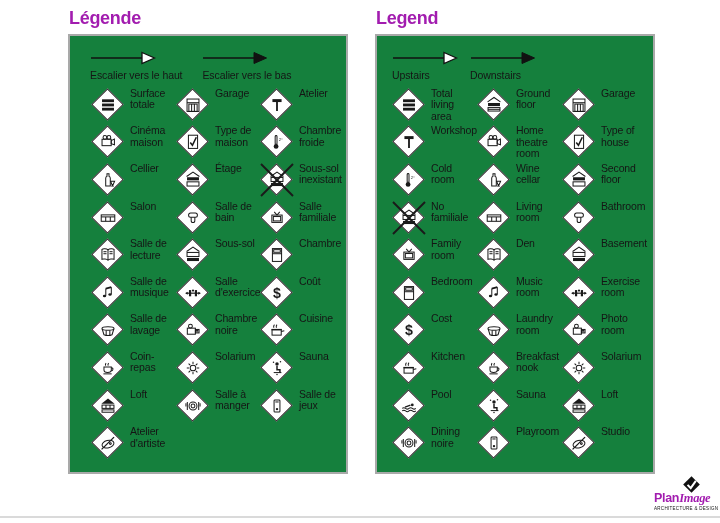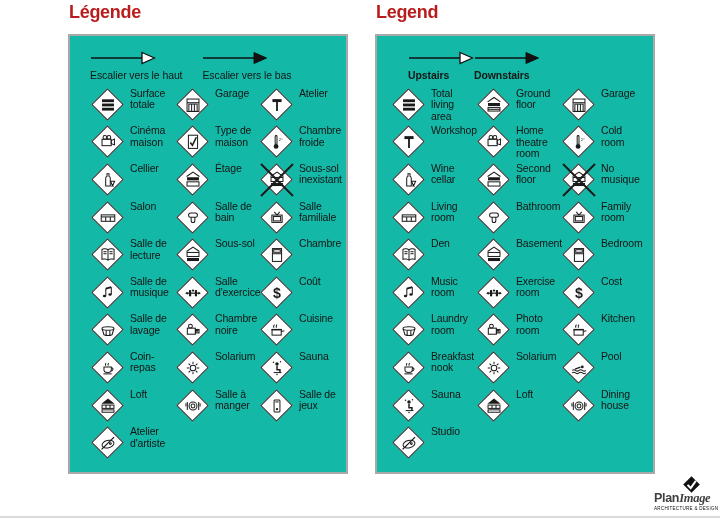--- a/index.html
+++ b/index.html
@@ -3,39 +3,39 @@
 <meta charset="utf-8">
 <style>
   html,body{margin:0;padding:0;}
   body{
     width:720px;height:523px;position:relative;background:#ffffff;
     font-family:"Liberation Sans",sans-serif;color:#1a1a1a;overflow:hidden;
   }
   .panel{position:absolute;top:2px;width:282px;}
   .panel-fr{left:68px;}
   .panel-en{left:375px;}
-  .panel-title{font-size:18px;font-weight:bold;letter-spacing:-0.3px;color:#b91c1c;margin:0 0 0 1px;}
-  .box{position:absolute;top:32px;left:0;width:280px;height:440px;border:2px solid #a9a9a9;background:#14b8a6;box-sizing:border-box;}
+  .panel-title{font-size:18px;font-weight:bold;letter-spacing:-0.3px;color:#a21caf;margin:6px 0 0 1px;}
+  .box{position:absolute;top:32px;left:0;width:280px;height:440px;border:2px solid #a9a9a9;background:#15803d;box-sizing:border-box;}
   .stairs{position:absolute;top:14px;left:20px;display:flex;gap:20px;}
-  .panel-en .stairs{left:31px;gap:0;font-weight:bold;}
+  .panel-en .stairs{left:15px;gap:12px;}
   .stair{display:flex;flex-direction:column;gap:3px;}
   .arrow{display:block;}
   .stair-lbl{font-size:10.5px;letter-spacing:-0.1px;white-space:pre;color:#151515;}
   .grid{position:absolute;top:50px;left:21px;right:2px;display:grid;grid-template-columns:85px 84px auto;grid-auto-rows:37.6px;align-items:center;}
   .panel-en .grid{left:15px;grid-template-columns:85px 85px auto;}
   .cell{display:flex;align-items:flex-start;gap:5px;}
   .dicon{position:relative;width:34px;height:34px;flex:0 0 34px;}
   .dia{position:absolute;left:5px;top:5px;width:23px;height:23px;border:1.2px solid #2b2b2b;background:#fff;transform:rotate(45deg);box-sizing:border-box;}
   .gly{position:absolute;left:6px;top:6px;width:22px;height:22px;}
   .gly svg{display:block;}
   .xov{position:absolute;left:-3px;top:-3px;width:40px;height:40px;}
   .lbl{font-size:10.5px;line-height:11.5px;letter-spacing:-0.15px;white-space:pre;color:#151515;}
   .logo{position:absolute;left:654px;top:475px;width:64px;}
   .logo-mark{display:block;margin-left:28px;}
-  .logo-text{font-size:12.5px;font-weight:bold;letter-spacing:-0.3px;margin-top:-3px;color:#404040;}
+  .logo-text{font-size:12.5px;font-weight:bold;letter-spacing:-0.3px;margin-top:-3px;color:#a21caf;}
   .logo-text .li{font-style:italic;font-family:"Liberation Serif",serif;}
   .logo-tag{font-size:4.5px;letter-spacing:0.3px;color:#111;margin-top:0px;white-space:nowrap;}
   .bottom-rule{position:absolute;left:0;top:516px;width:720px;height:2px;background:#dadada;}
 </style>
 </head>
 <body>
 
 <div class="panel panel-fr">
   <h1 class="panel-title">Légende</h1>
   <div class="box">
@@ -567,20 +567,33 @@
           </div>
           <div class="lbl">Home
 theatre
 room</div>
         </div>
         <div class="cell">
           <div class="dicon">
             <span class="dia"></span>
             <span class="gly">
               <svg viewBox="0 0 24 24" width="22" height="22">
+                <rect x="7" y="4.6" width="10" height="14.4" stroke="#1a1a1a" fill="none" stroke-width="1.1"></rect>
+                <polyline points="9,12.6 11.4,15.6 15.6,6.8" stroke="#1a1a1a" fill="none" stroke-width="1.7"></polyline>
+              </svg>
+            </span>
+          </div>
+          <div class="lbl">Type of
+house</div>
+        </div>
+        <div class="cell">
+          <div class="dicon">
+            <span class="dia"></span>
+            <span class="gly">
+              <svg viewBox="0 0 24 24" width="22" height="22">
                 <rect x="10" y="5" width="2" height="9.5" rx="1" stroke="#1a1a1a" fill="none" stroke-width="1.1"></rect>
                 <circle cx="11" cy="16.8" r="2.6" fill="#1a1a1a"></circle>
                 <text x="13.8" y="10.6" font-size="4.6" fill="#1a1a1a" font-family="Liberation Sans, sans-serif">2°</text>
               </svg>
             </span>
           </div>
           <div class="lbl">Cold
 room</div>
         </div>
         <div class="cell">
@@ -621,21 +634,21 @@
                 <rect x="5.5" y="9.2" width="13" height="4.4" stroke="#1a1a1a" fill="none" stroke-width="1.1"></rect>
                 <rect x="5.5" y="15.2" width="13" height="3.4" fill="#1a1a1a"></rect>
               </svg>
             </span>
             <svg class="xov" viewBox="0 0 40 40">
               <line x1="4" y1="4" x2="36" y2="36" stroke="#1a1a1a" stroke-width="2"></line>
               <line x1="36" y1="4" x2="4" y2="36" stroke="#1a1a1a" stroke-width="2"></line>
             </svg>
           </div>
           <div class="lbl">No
-musique</div>
+familiale</div>
         </div>
         <div class="cell">
           <div class="dicon">
             <span class="dia"></span>
             <span class="gly">
               <svg viewBox="0 0 24 24" width="22" height="22">
                 <rect x="4.6" y="8.6" width="14.8" height="7" stroke="#1a1a1a" fill="none" stroke-width="1.1"></rect>
                 <line x1="4.6" y1="10.8" x2="19.4" y2="10.8" stroke="#1a1a1a" fill="none" stroke-width="1.1"></line>
                 <line x1="9.5" y1="10.8" x2="9.5" y2="15.6" stroke="#1a1a1a" fill="none" stroke-width="1.1"></line>
                 <line x1="14.5" y1="10.8" x2="14.5" y2="15.6" stroke="#1a1a1a" fill="none" stroke-width="1.1"></line>
@@ -894,21 +907,34 @@
                 <circle cx="12" cy="12" r="4.3" stroke="#1a1a1a" fill="none" stroke-width="1.1"></circle>
                 <circle cx="12" cy="12" r="2.1" stroke="#1a1a1a" fill="none" stroke-width="1.1"></circle>
                 <line x1="5.8" y1="7.6" x2="5.8" y2="16.4" stroke="#1a1a1a" fill="none" stroke-width="1.1"></line>
                 <line x1="18.2" y1="7.6" x2="18.2" y2="16.4" stroke="#1a1a1a" fill="none" stroke-width="1.1"></line>
                 <line x1="4.3" y1="9" x2="4.3" y2="12.5" stroke="#1a1a1a" fill="none" stroke-width="1.1"></line>
                 <line x1="19.7" y1="9" x2="19.7" y2="12.5" stroke="#1a1a1a" fill="none" stroke-width="1.1"></line>
               </svg>
             </span>
           </div>
           <div class="lbl">Dining
-house</div>
+noire</div>
+        </div>
+        <div class="cell">
+          <div class="dicon">
+            <span class="dia"></span>
+            <span class="gly">
+              <svg viewBox="0 0 24 24" width="22" height="22">
+                <rect x="8.8" y="5.4" width="6.4" height="13.2" rx="1" stroke="#1a1a1a" fill="none" stroke-width="1.1"></rect>
+                <line x1="10.2" y1="7.6" x2="13.8" y2="7.6" stroke="#1a1a1a" fill="none" stroke-width="1.1"></line>
+                <circle cx="12" cy="15.4" r="1.3" fill="#1a1a1a"></circle>
+              </svg>
+            </span>
+          </div>
+          <div class="lbl">Playroom</div>
         </div>
         <div class="cell">
           <div class="dicon">
             <span class="dia"></span>
             <span class="gly">
               <svg viewBox="0 0 24 24" width="22" height="22">
                 <ellipse cx="12" cy="13.2" rx="6.6" ry="4" transform="rotate(-14 12 13.2)" stroke="#1a1a1a" fill="none" stroke-width="1.1"></ellipse>
                 <circle cx="14.6" cy="12.6" r="1" stroke="#1a1a1a" fill="none" stroke-width="1.1"></circle>
                 <line x1="5" y1="19" x2="18.6" y2="5.6" stroke="#1a1a1a" stroke-width="1.4"></line>
               </svg>

